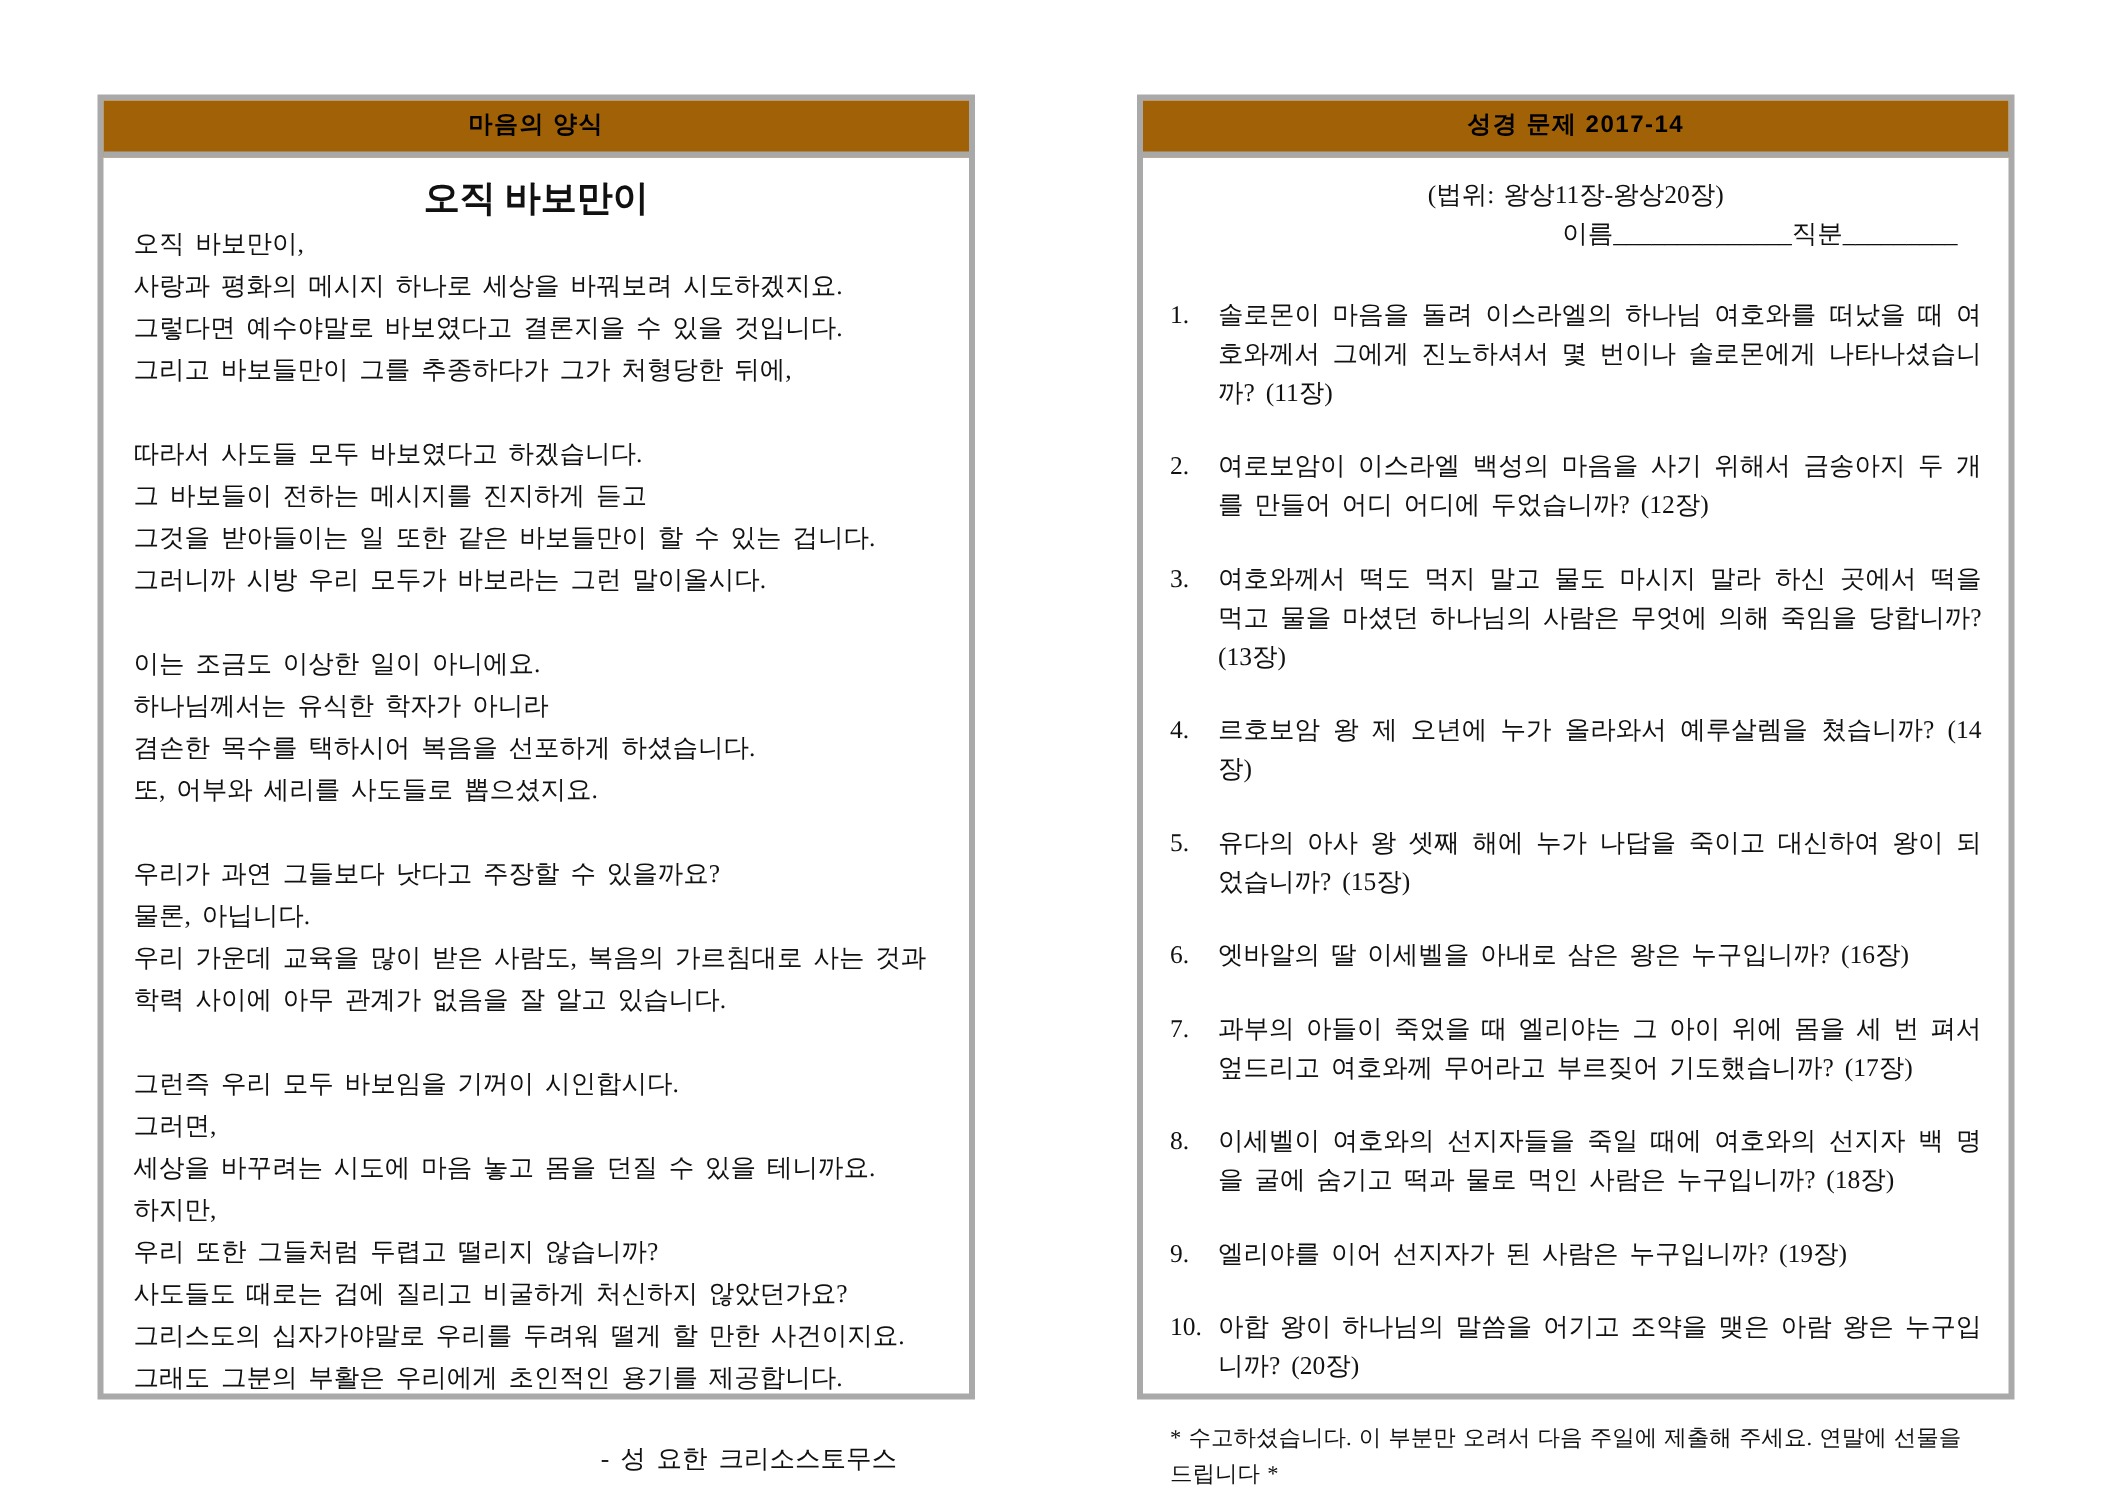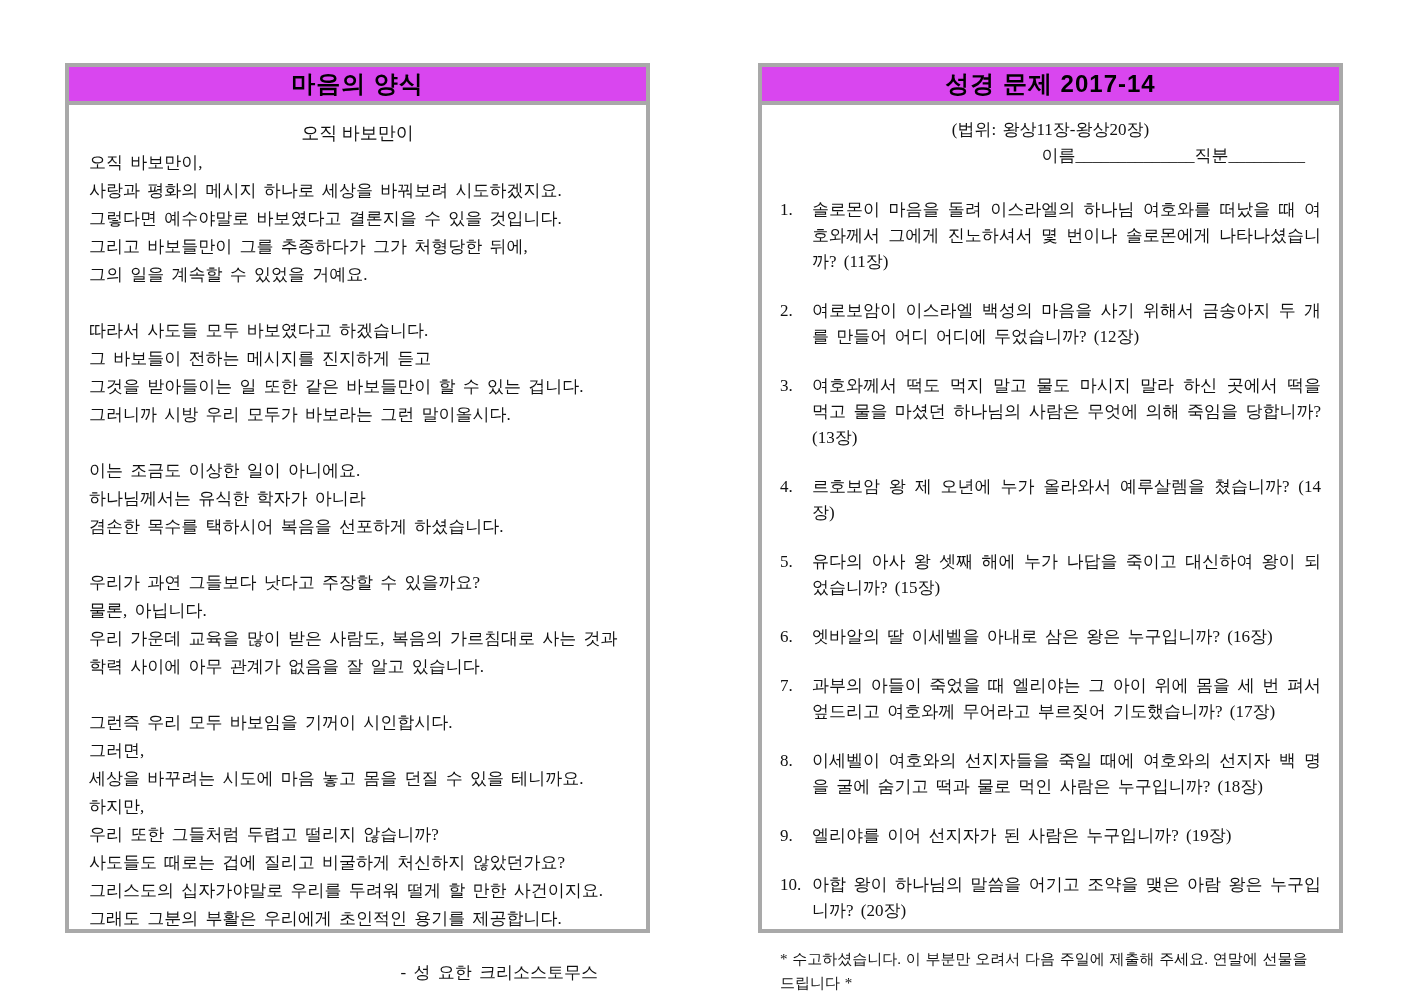--- a/index.html
+++ b/index.html
@@ -19,40 +19,40 @@
     height: 862px;
     border: 4px solid #a9a9a9;
     background: #ffffff;
     box-sizing: content-box;
   }
   .page.left  { left: 65px; }
   .page.right { left: 758px; }
 
   .page-header {
     height: 34px;
-    background: #d946ef;
+    background: #a16207;
     border-bottom: 4px solid #a9a9a9;
     text-align: center;
     line-height: 34px;
     font-family: "Liberation Sans", "DejaVu Sans", sans-serif;
     font-weight: bold;
-    font-size: 24px;
+    font-size: 16px;
     letter-spacing: 1px;
     color: #000000;
   }
 
   
   .left-body {
     padding: 14px 20px 0 20px;
     font-size: 17px;
   }
   .poem-title {
     text-align: center;
-    font-weight: normal;
-    font-size: 18px;
+    font-weight: bold;
+    font-size: 24px;
     line-height: 28px;
     margin-bottom: 2px;
   }
   .poem-line {
     line-height: 28px;
     word-spacing: 3px;
     white-space: normal;
   }
   .stanza-gap { height: 28px; }
   .signature {
@@ -106,30 +106,30 @@
 
 <div class="page left">
   <div class="page-header">마음의 양식</div>
   <div class="left-body">
     <div class="poem-title">오직 바보만이</div>
     <div id="poem">
         <div class="poem-line">오직 바보만이,</div>
         <div class="poem-line">사랑과 평화의 메시지 하나로 세상을 바꿔보려 시도하겠지요.</div>
         <div class="poem-line">그렇다면 예수야말로 바보였다고 결론지을 수 있을 것입니다.</div>
         <div class="poem-line">그리고 바보들만이 그를 추종하다가 그가 처형당한 뒤에,</div>
-        <div class="poem-line">그의 일을 계속할 수 있었을 거예요.</div>
         <div class="stanza-gap"></div>
         <div class="poem-line">따라서 사도들 모두 바보였다고 하겠습니다.</div>
         <div class="poem-line">그 바보들이 전하는 메시지를 진지하게 듣고</div>
         <div class="poem-line">그것을 받아들이는 일 또한 같은 바보들만이 할 수 있는 겁니다.</div>
         <div class="poem-line">그러니까 시방 우리 모두가 바보라는 그런 말이올시다.</div>
         <div class="stanza-gap"></div>
         <div class="poem-line">이는 조금도 이상한 일이 아니에요.</div>
         <div class="poem-line">하나님께서는 유식한 학자가 아니라</div>
         <div class="poem-line">겸손한 목수를 택하시어 복음을 선포하게 하셨습니다.</div>
+        <div class="poem-line">또, 어부와 세리를 사도들로 뽑으셨지요.</div>
         <div class="stanza-gap"></div>
         <div class="poem-line">우리가 과연 그들보다 낫다고 주장할 수 있을까요?</div>
         <div class="poem-line">물론, 아닙니다.</div>
         <div class="poem-line">우리 가운데 교육을 많이 받은 사람도, 복음의 가르침대로 사는 것과</div>
         <div class="poem-line">학력 사이에 아무 관계가 없음을 잘 알고 있습니다.</div>
         <div class="stanza-gap"></div>
         <div class="poem-line">그런즉 우리 모두 바보임을 기꺼이 시인합시다.</div>
         <div class="poem-line">그러면,</div>
         <div class="poem-line">세상을 바꾸려는 시도에 마음 놓고 몸을 던질 수 있을 테니까요.</div>
         <div class="poem-line">하지만,</div>

